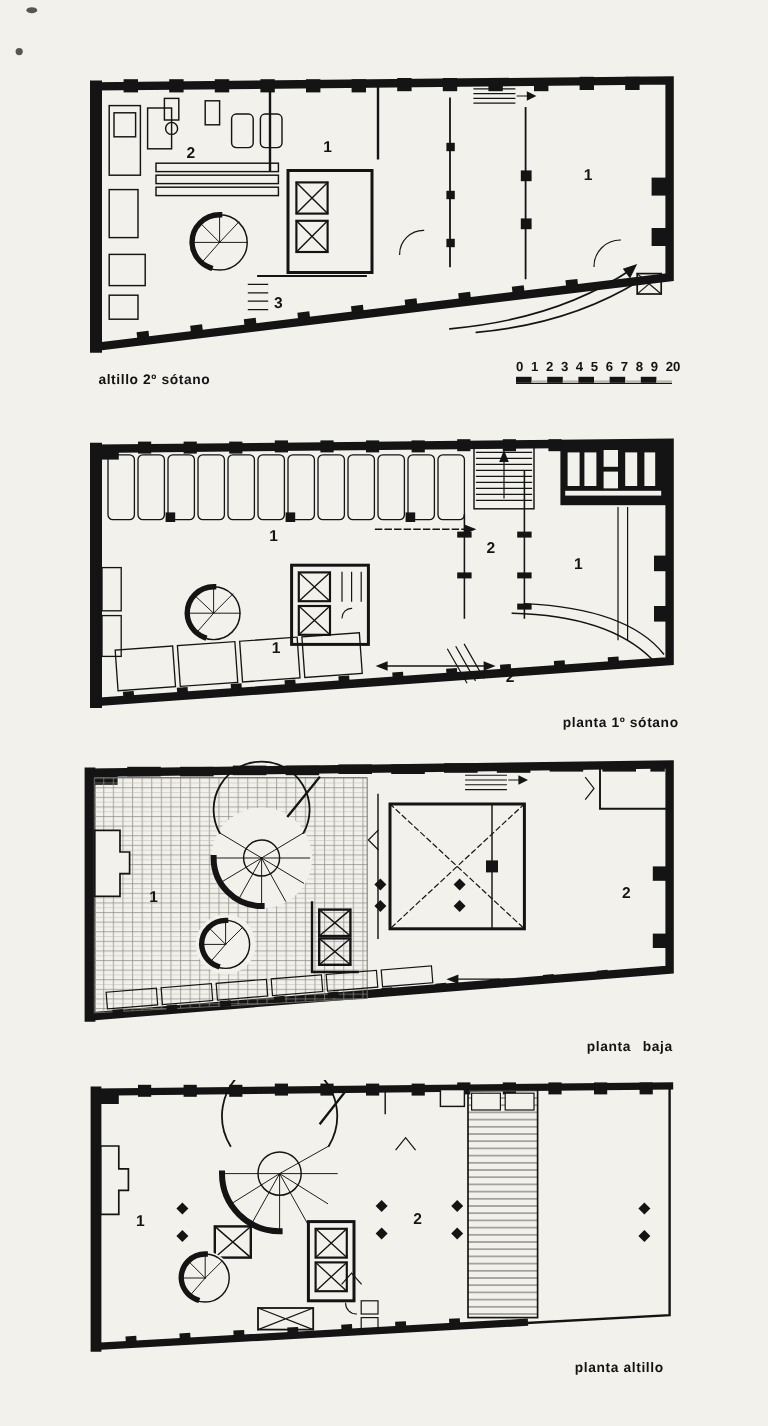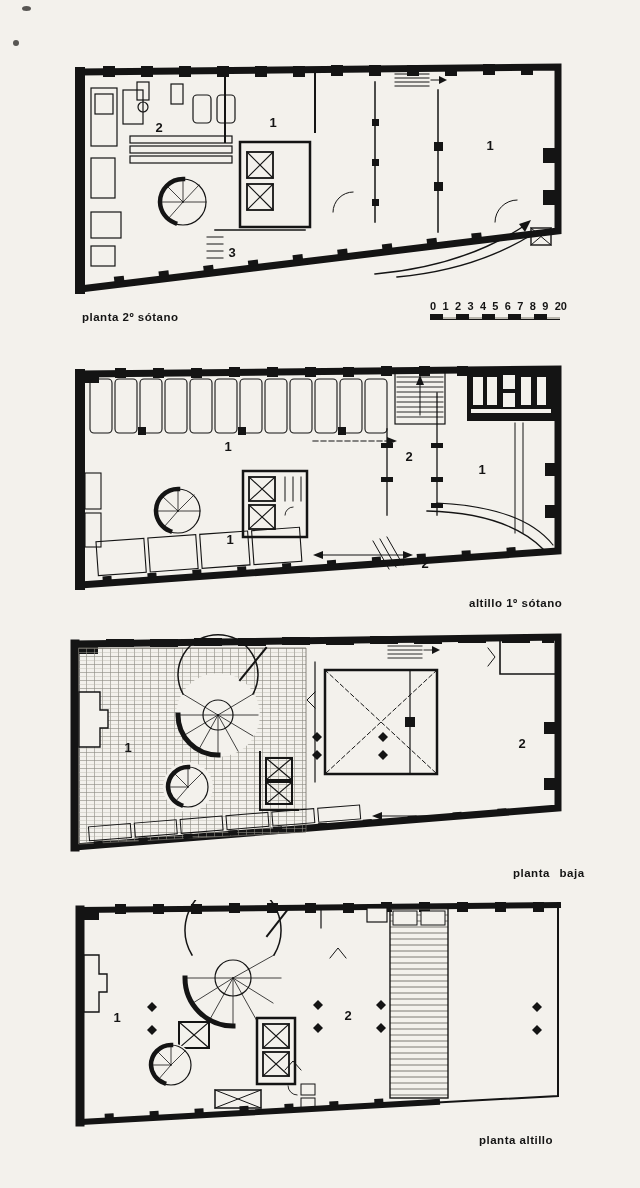--- a/index.html
+++ b/index.html
@@ -8,21 +8,21 @@
     width:640px;height:1188px;position:relative;overflow:hidden;
     background:var(--paper);
     font-family:"Liberation Sans", sans-serif;color:var(--ink);
   }
   .plan{position:absolute;}
   .plan svg{display:block;color:var(--ink);}
   .plan-label{
     position:absolute;font-weight:700;font-size:11.5px;letter-spacing:.5px;
     color:var(--ink);white-space:pre;
   }
-  .plan-label.wide{word-spacing:6px;margin-left:24px;}
+  .plan-label.wide{word-spacing:6px;}
   .speck{position:absolute;background:#3c3b38;border-radius:50%;opacity:.85;}
   .scalebar{position:absolute;left:430px;top:301px;width:137px;}
   .scale-numbers{display:flex;justify-content:space-between;font-weight:700;
     font-size:11px;color:var(--ink);line-height:1;}
   .scale-segments{display:flex;height:6px;width:130px;margin-top:1px;
     border-bottom:1.5px solid var(--ink);align-items:flex-end;}
   .scale-segments .seg{flex:1;}
   .scale-segments .seg.dark{height:5px;background:var(--ink);}
   .scale-segments .seg.light{height:2px;background:#b9b6ad;}
 </style>
@@ -133,21 +133,21 @@
     </g>
   </g>
   <g font-family="Liberation Sans, sans-serif" font-weight="700" font-size="13" fill="currentColor" text-anchor="middle">
     <text x="84" y="70">2</text>
     <text x="198" y="65">1</text>
     <text x="415" y="88">1</text>
     <text x="157" y="195">3</text>
   </g>
 </svg>
 </div>
-<div class="plan-label" style="left:82px;top:311px;">planta 2º sótano</div>
+<div class="plan-label" style="left:82px;top:311px;">altillo 2º sótano</div>
 
 <div class="scalebar">
   <div class="scale-numbers">
       <span>0</span>
       <span>1</span>
       <span>2</span>
       <span>3</span>
       <span>4</span>
       <span>5</span>
       <span>6</span>
@@ -294,21 +294,21 @@
   </g>
   <g font-family="Liberation Sans, sans-serif" font-weight="700" font-size="13" fill="currentColor" text-anchor="middle">
     <text x="153" y="86">1</text>
     <text x="334" y="96">2</text>
     <text x="407" y="109">1</text>
     <text x="155" y="179">1</text>
     <text x="350" y="203">2</text>
   </g>
 </svg>
 </div>
-<div class="plan-label" style="left:469px;top:597px;">altillo 1º sótano</div>
+<div class="plan-label" style="left:469px;top:597px;">planta 1º sótano</div>
 
 <div class="plan" style="left:70px;top:632px;">
 <svg width="493" height="223" viewBox="0 0 493 223">
   <defs>
     <pattern id="gridp" width="8" height="8" patternUnits="userSpaceOnUse">
       <path d="M0 .5 H8 M.5 0 V8" stroke="#8a8880" stroke-width="0.6" fill="none"></path>
       <path d="M0 4.5 H8" stroke="#b5b2a8" stroke-width="0.4" fill="none"></path>
     </pattern>
   </defs>
   <g fill="none" stroke="currentColor" stroke-linecap="square">

